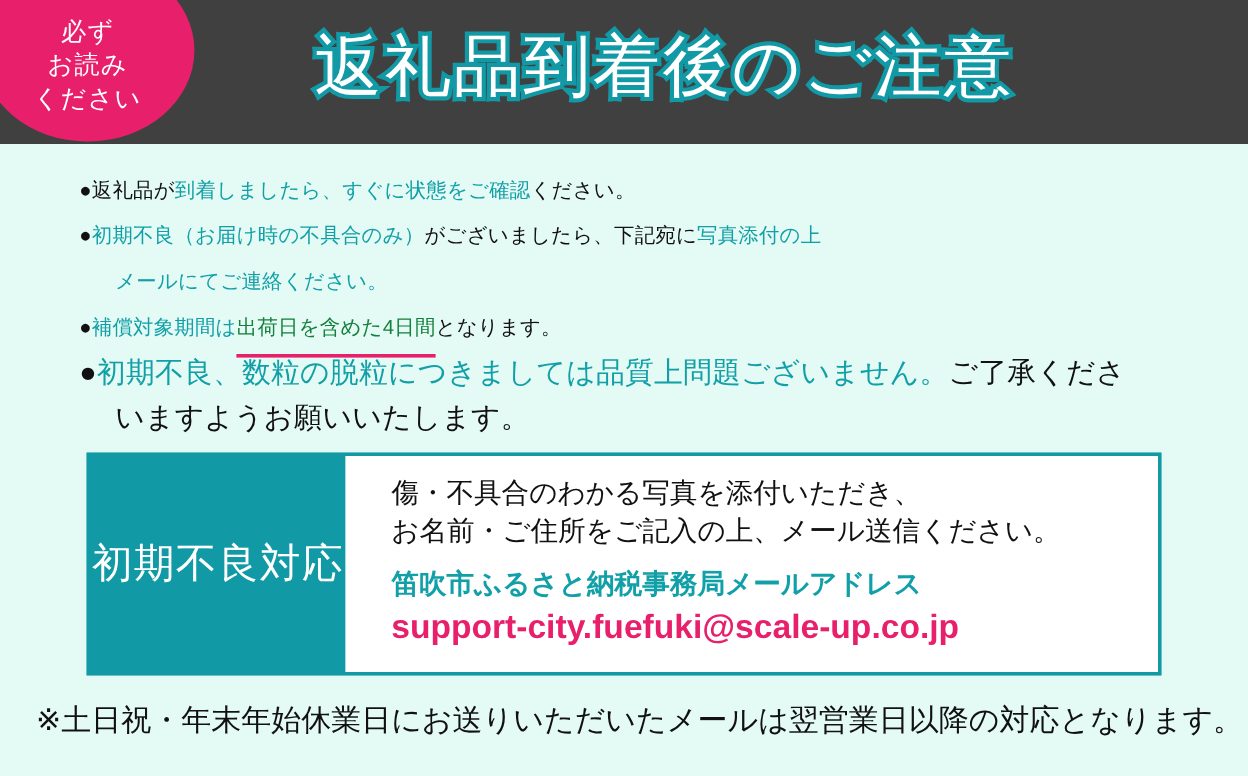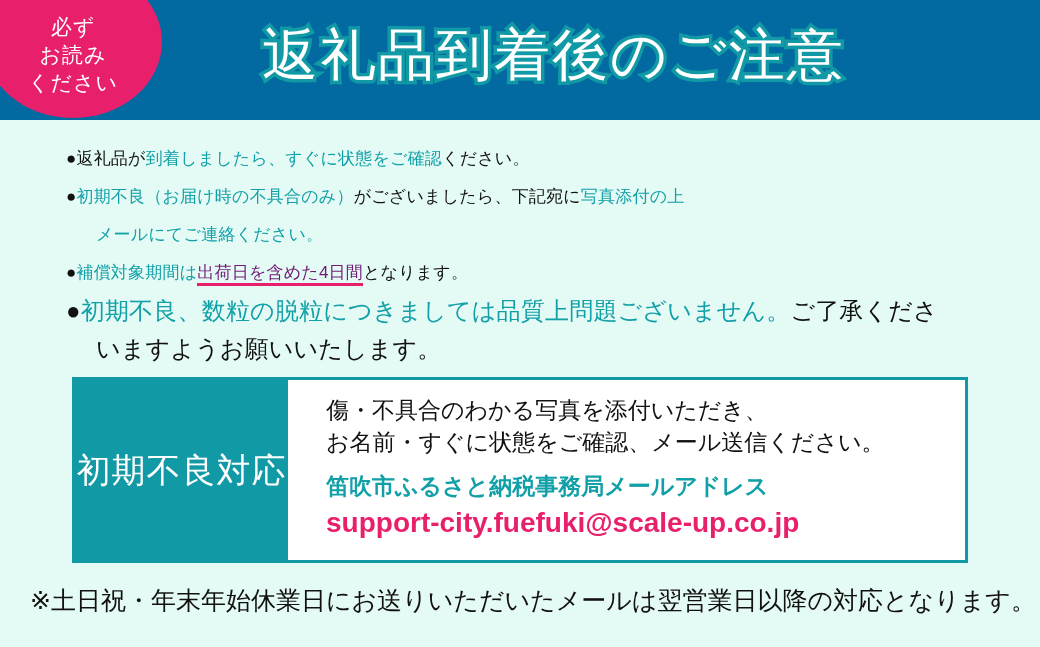--- a/index.html
+++ b/index.html
@@ -15,21 +15,21 @@
     position: relative;
   }
 
   
   .header-band {
     position: absolute;
     left: 0;
     top: 0;
     width: 1040px;
     height: 120px;
-    background: #0369a1;
+    background: #404040;
     overflow: visible;
   }
   .must-read-badge {
     position: absolute;
     left: -16px;
     top: -34px;
     width: 178px;
     height: 152px;
     background: #e8206c;
     border-radius: 50%;
@@ -80,23 +80,23 @@
   }
   .notice-line.wrap-line {
     padding-left: 30px;
   }
   .bullet-dot {
     color: #111111;
   }
   .teal { color: #12a0a8; }
   .black { color: #111111; }
   .pink-underline {
-    color: #701a75;
+    color: #15803d;
     border-bottom: 3px solid #e8206c;
-    padding-bottom: 1px;
+    padding-bottom: 13px;
   }
   .notice-line.small-line {
     font-size: 24px;
   }
 
   
   .contact-box {
     position: absolute;
     left: 72px;
     top: 377px;
@@ -185,19 +185,19 @@
     <div class="notice-line wrap-line small-line"><span class="black">いますようお願いいたします。</span></div>
   </div>
 
 <div class="contact-box">
   <div class="contact-label">
     <span>初期不良</span>
     <span>対応</span>
   </div>
   <div class="contact-body">
     <div class="inst">傷・不具合のわかる写真を添付いただき、</div>
-    <div class="inst">お名前・すぐに状態をご確認、メール送信ください。</div>
+    <div class="inst">お名前・ご住所をご記入の上、メール送信ください。</div>
     <div class="mail-label">笛吹市ふるさと納税事務局メールアドレス</div>
     <div class="mail-address">support-city.fuefuki@scale-up.co.jp</div>
   </div>
 </div>
 
 <div class="footer-note">※土日祝・年末年始休業日にお送りいただいたメールは翌営業日以降の対応となります。</div>
 
 </body></html>

